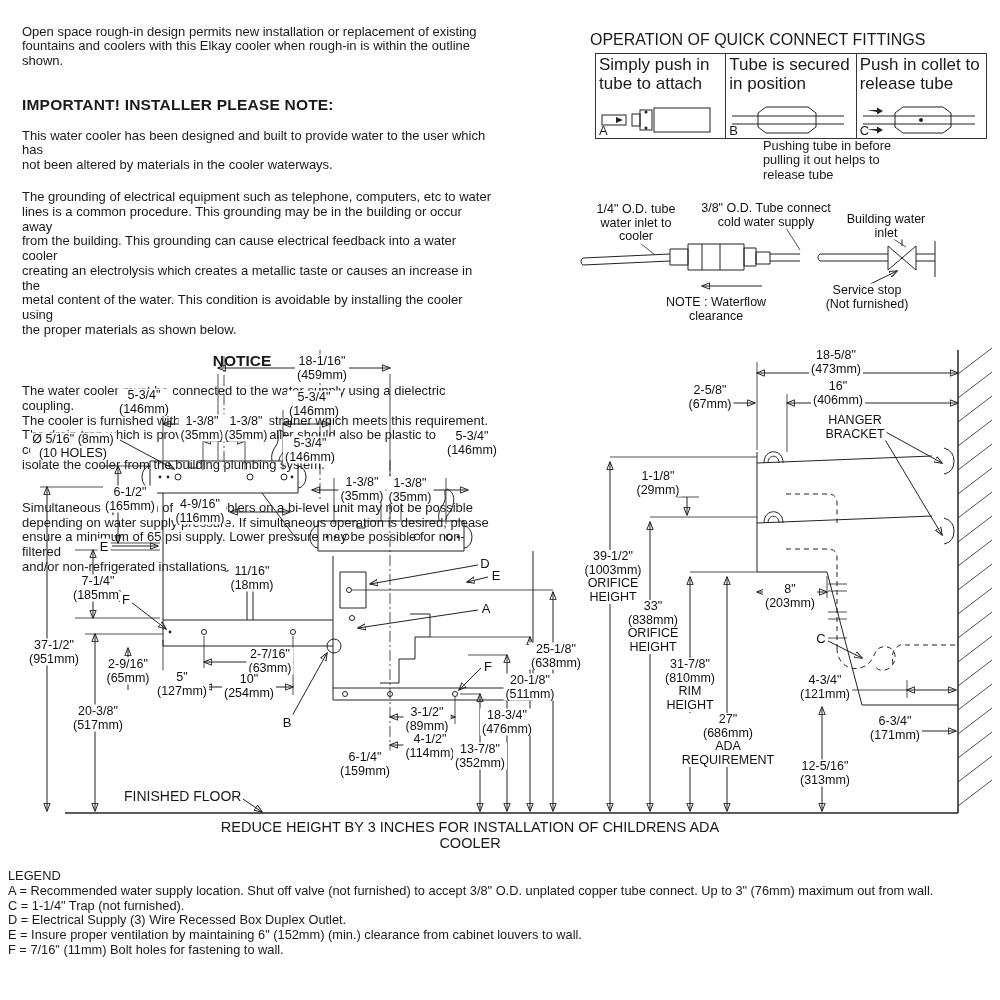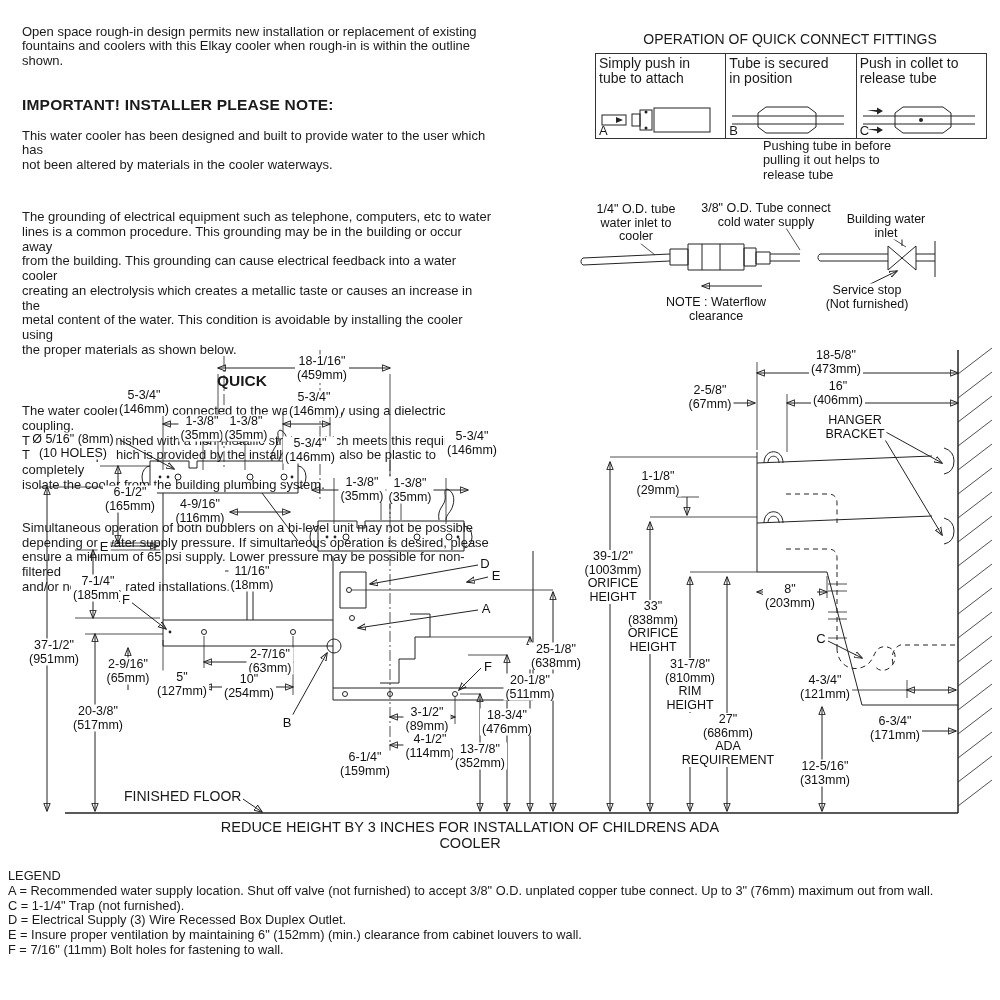--- a/index.html
+++ b/index.html
@@ -15,26 +15,26 @@
   svg .fill{fill:#232323;stroke:none;}
   .txt{position:absolute;white-space:pre-line;}
   .para{font-size:13px;line-height:1.13;}
   .h-imp{font-size:15.5px;font-weight:bold;letter-spacing:.2px;}
   .h-notice{font-size:15.5px;font-weight:bold;text-align:center;}
   .lbl{position:absolute;transform:translate(-50%,-50%);text-align:center;
        font-size:12.5px;line-height:1.08;background:#fff;padding:0 2px;white-space:pre-line;color:#111;}
   .ltr{position:absolute;transform:translate(-50%,-50%);font-size:13px;background:#fff;padding:0 2px;color:#111;}
   .big-title{position:absolute;left:590px;top:7px;width:400px;text-align:center;
              font-size:16.5px;font-weight:bold;letter-spacing:.3px;}
-  .sub-title{position:absolute;left:590px;top:31px;width:400px;text-align:center;font-size:14px;}
+  .sub-title{position:absolute;left:590px;top:31px;width:400px;font-size:16px;}
   .panels{position:absolute;left:595px;top:53px;width:390px;height:84px;border:1px solid #333;
           display:flex;}
   .panel{position:relative;flex:1;border-right:1px solid #333;padding:2px 3px;}
   .panel:last-child{border-right:none;}
-  .panel-cap{font-size:14px;line-height:1.1;white-space:pre-line;}
+  .panel-cap{font-size:17px;line-height:1.1;white-space:pre-line;}
   .panel-letter{position:absolute;left:3px;bottom:0px;font-size:13px;}
   .panel-glyph{position:absolute;left:2px;bottom:2px;}
   .note-block{position:absolute;left:763px;top:139px;width:160px;font-size:12.8px;line-height:1.12;white-space:pre-line;}
   .legend{position:absolute;left:8px;top:869px;width:990px;font-size:12.8px;line-height:1.155;}
   .legend div{white-space:pre;}
   .floor-note{position:absolute;left:190px;top:819px;width:560px;text-align:center;font-size:14.5px;}
   .ffloor{position:absolute;left:122px;top:788px;font-size:14px;background:#fff;padding:0 2px;}
 </style>
 </head>
 <body>
@@ -184,29 +184,29 @@
       <path class="thin" d="M885,721 V739"></path>
       <line x1="822" y1="707" x2="822" y2="811" marker-start="url(#ar)" marker-end="url(#ar)"></line>
       <line x1="240" y1="797" x2="262" y2="812" marker-end="url(#ar)"></line>
     </g>
   </svg>
 
   <div class="txt para" style="left:22px;top:10px;width:470px;">
     <div style="margin-bottom:13px;">Open space rough-in design permits new installation or replacement of existing
 fountains and coolers with this Elkay cooler when rough-in is within the outline shown.</div>
     <div class="h-imp">IMPORTANT!   INSTALLER PLEASE NOTE:</div>
-    <div style="margin-bottom:23px;">This water cooler has been designed and built to provide water to the user which has
+    <div style="margin-bottom:3px;">This water cooler has been designed and built to provide water to the user which has
 not been altered by materials in the cooler waterways.</div>
     <div style="">The grounding of electrical equipment such as telephone, computers, etc to water
 lines is a common procedure.  This grounding may be in the building or occur away
 from the building.  This grounding can cause electrical feedback into a water cooler
 creating an electrolysis which creates a metallic taste or causes an increase in the
 metal content of the water.  This condition is avoidable by installing the cooler using
 the proper materials as shown below.</div>
-    <div class="h-notice" style="width:440px;">QUICK</div>
+    <div class="h-notice" style="width:440px;">NOTICE</div>
     <div style="margin-bottom:14px;">The water cooler must be connected to the water supply using a dielectric coupling.
 The cooler is furnished with a non-metallic strainer which meets this requirement.
 The drain trap which is provided by the installer should also be plastic to completely
 isolate the cooler from the building plumbing system.</div>
     <div>Simultaneous operation of both bubblers on a bi-level unit may not be possible
 depending on water supply pressure. If simultaneous operation is desired, please
 ensure a minimum of 65 psi supply. Lower pressure may be possible for non-filtered
 and/or non-refrigerated installations.</div>
   </div>
 

